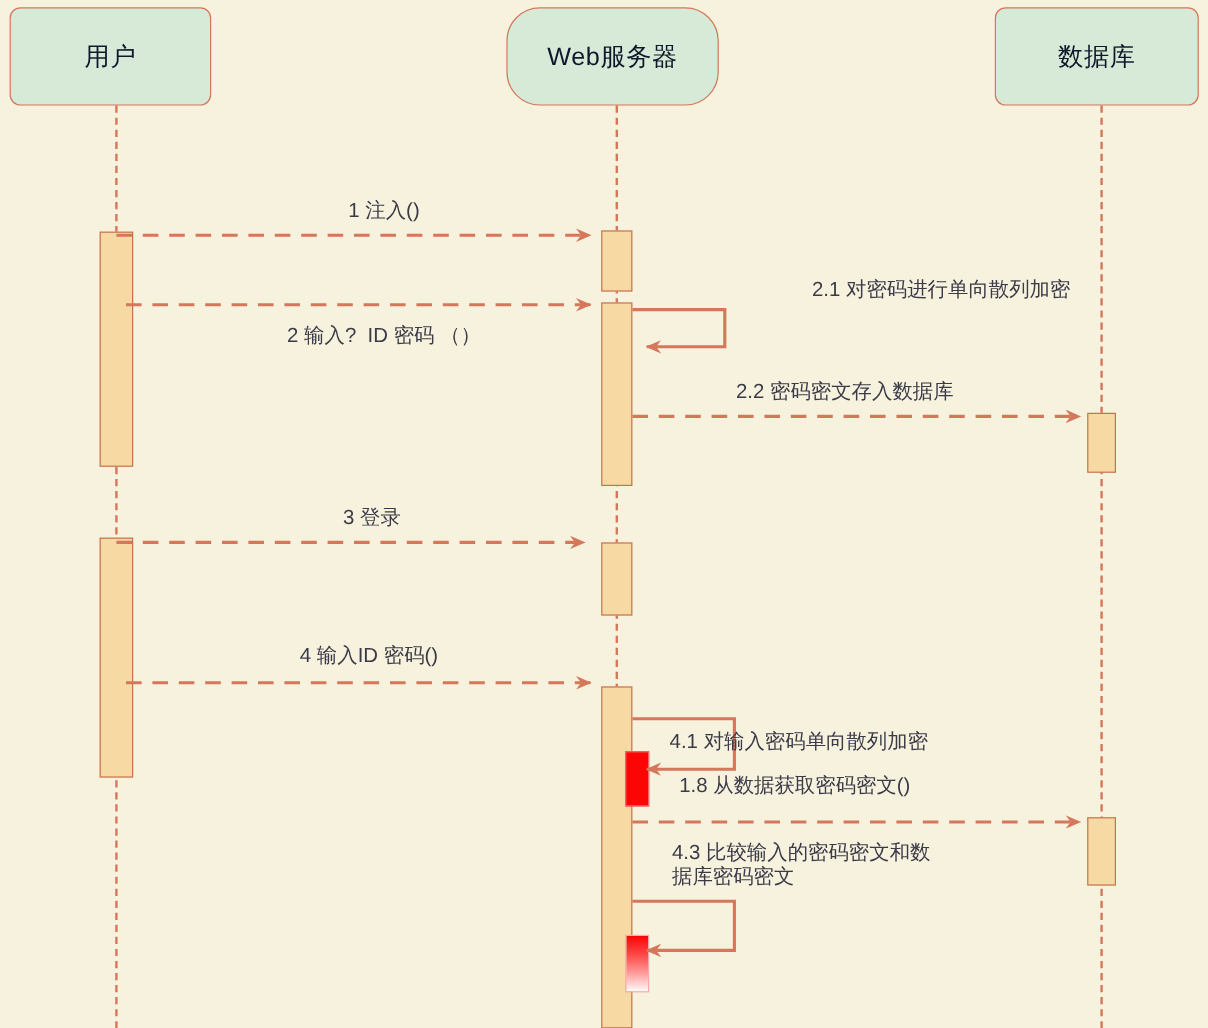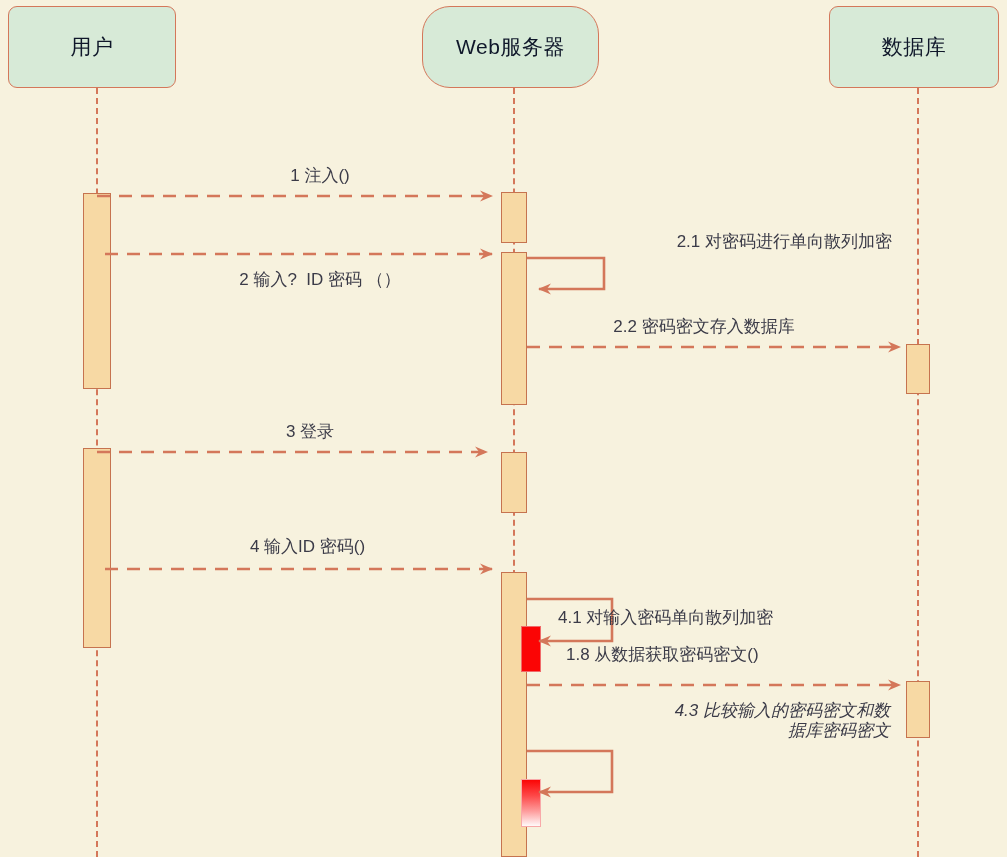--- a/index.html
+++ b/index.html
@@ -159,16 +159,16 @@
   <div class="msg-label" style="left:534px; top:317px; width:340px; text-align:center;">2.2 密码密文存入数据库</div>
 
   <div class="msg-label" style="left:225px; top:422px; width:170px;">3 登录</div>
 
   <div class="msg-label" style="left:185px; top:537px; width:245px;text-align:center;">4 输入ID 密码()</div>
 
   <div class="msg-label" style="left:558px; top:567px; width:360px; text-align:left;margin-top:41px;">4.1 对输入密码单向散列加密</div>
 
   <div class="msg-label" style="left:566px; top:645px; width:340px; text-align:left;">1.8 从数据获取密码密文()</div>
 
-  <div class="msg-label" style="left:560px; top:701px; width:330px; text-align:right;font-style:italic;">4.3 比较输入的密码密文和数
+  <div class="msg-label" style="left:560px; top:701px; width:330px; text-align:left;">4.3 比较输入的密码密文和数
 据库密码密文</div>
 
 </div>
 
 </body></html>

